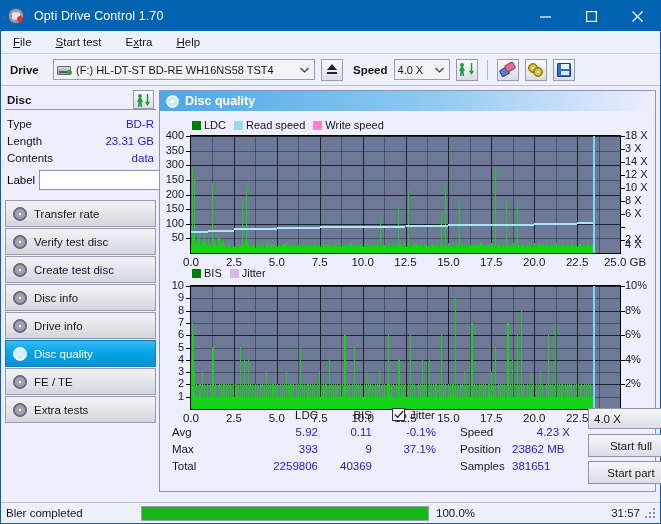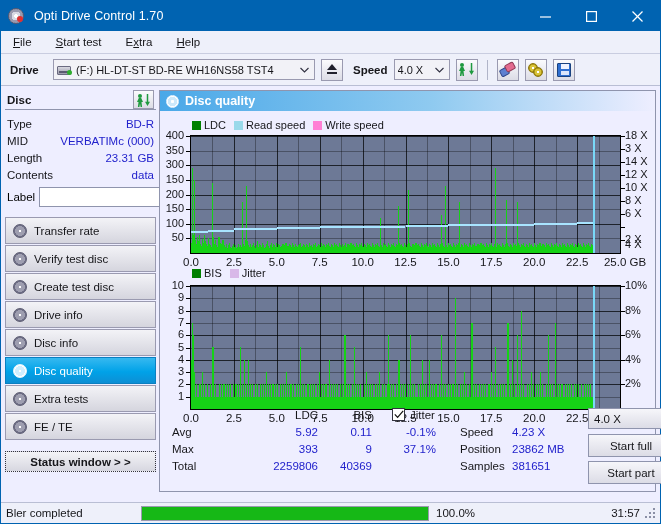--- a/index.html
+++ b/index.html
@@ -259,24 +259,20 @@
             </span>
         </span>
       </div>
 
       <div class="discinfo">
         <div class="direw">
           <span class="k">Type</span>
           <span class="v">BD-R</span>
         </div>
         <div class="direw">
-          <span class="k">MID</span>
-          <span class="v">VERBATIMc (000)</span>
-        </div>
-        <div class="direw">
           <span class="k">Length</span>
           <span class="v">23.31 GB</span>
         </div>
         <div class="direw">
           <span class="k">Contents</span>
           <span class="v">data</span>
         </div>
         <div class="labelrow">
           <span class="k" style="font-size:11.5px;">Label</span>
           <input class="label-input" value="" style="">
@@ -294,41 +290,40 @@
         <div class="nav">
           <span class="nav-ico"></span>
           <span>Verify test disc</span>
         </div>
         <div class="nav">
           <span class="nav-ico"></span>
           <span>Create test disc</span>
         </div>
         <div class="nav">
           <span class="nav-ico"></span>
-          <span>Drive info</span>
+          <span>Disc info</span>
         </div>
         <div class="nav">
           <span class="nav-ico"></span>
-          <span>Disc info</span>
+          <span>Drive info</span>
         </div>
         <div class="nav active">
           <span class="nav-ico"></span>
           <span>Disc quality</span>
         </div>
         <div class="nav">
           <span class="nav-ico"></span>
-          <span>Extra tests</span>
+          <span>FE / TE</span>
         </div>
         <div class="nav">
           <span class="nav-ico"></span>
-          <span>FE / TE</span>
+          <span>Extra tests</span>
         </div>
       </div>
 
-      <div class="statusbtn">Status window &gt; &gt;</div>
     </div>
 
     <div class="rightcol">
       <div class="rc-head">
         <span class="ico"></span>
         <span class="t">Disc quality</span>
       </div>
       <div class="charts" id="charts">
           <div class="chart" style="top: 8px;">
             <div class="legend" style="left: 32px; top: 0px;">
@@ -1314,21 +1309,21 @@
 <div class="chk" style="left:232px;top:3px;">
   <svg width="10" height="9" viewBox="0 0 10 9">
                 <path d="M0.8 4.4 L3.6 7.3 L9.2 0.9" fill="none" stroke="#111" stroke-width="1.2"></path>
               </svg>
 </div>
 <div class="st" style="left:250px;top:4px;">Jitter</div>
 <div class="stv" style="left:232px;top:21px;width:44px;">-0.1%</div>
 <div class="stv" style="left:232px;top:38px;width:44px;">37.1%</div>
 
 <div class="st" style="left:300px;top:21px;">Speed</div>
-<div class="stv" style="left:352px;top:21px;width:58px;text-align:left;">4.23 X</div>
+<div class="stv" style="left:352px;top:21px;width:58px;text-align:right;">4.23 X</div>
 <div class="st" style="left:300px;top:38px;">Position</div>
 <div class="stv" style="left:352px;top:38px;width:70px;text-align:left;">23862 MB</div>
 <div class="st" style="left:300px;top:55px;">Samples</div>
 <div class="stv" style="left:352px;top:55px;width:70px;text-align:left;">381651</div>
 
 <div class="btn" style="left:428px;top:3px;width:86px;height:21px;justify-content:space-between;padding:0 3px 0 5px;">
   <span>4.0 X</span>
 
 </div>
 <div class="btn" style="left:428px;top:29px;width:86px;height:23px;">Start full</div>

